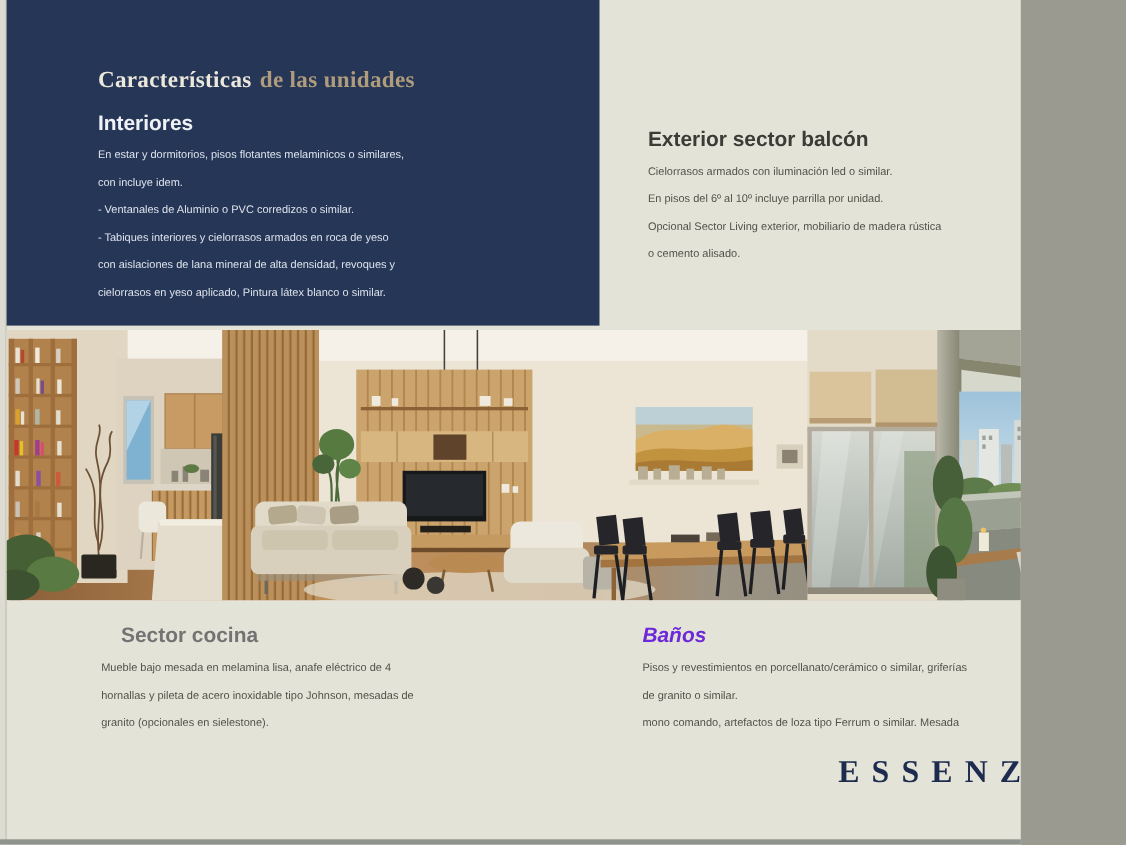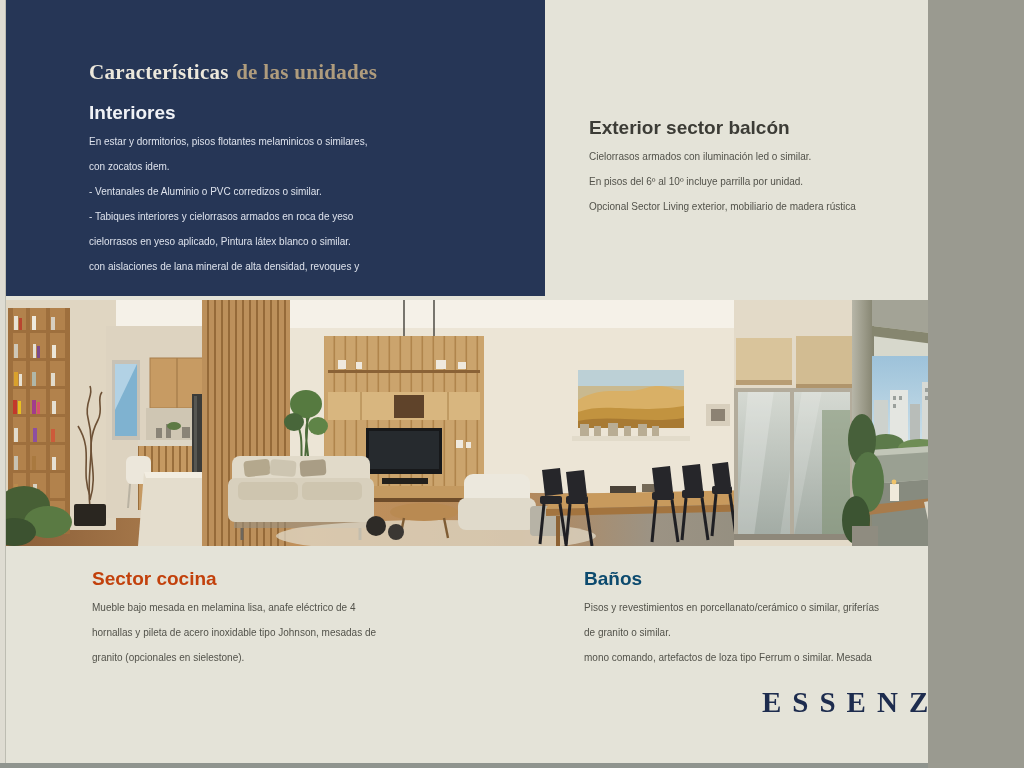--- a/index.html
+++ b/index.html
@@ -30,25 +30,25 @@
 
   .tb-interiores{left:89px;top:102px;}
   .tb-interiores .heading{color:#f0f2f6;}
   .tb-interiores .line{color:#dde2ec;}
 
   .tb-exterior{left:589px;top:102px;}
   .tb-exterior .heading{color:#3c3c36;margin-top:15px;}
   .tb-exterior .line{color:#52524a;}
 
   .tb-cocina{left:92px;top:568px;}
-  .tb-cocina .heading{color:#c2410c;}
+  .tb-cocina .heading{color:#737373;margin-left:18px;}
   .tb-cocina .line{color:#52524a;}
 
   .tb-banos{left:584px;top:568px;}
-  .tb-banos .heading{color:#0c4a6e;}
+  .tb-banos .heading{color:#6d28d9;font-style:italic;}
   .tb-banos .line{color:#52524a;}
 
   
   .photo{
     position:absolute;left:6px;top:300px;width:1018px;height:246px;overflow:hidden;
     background:#e9e2d4;
   }
   .photo svg{display:block;width:1018px;height:246px;}
 
   
@@ -68,32 +68,33 @@
 
   <div class="navy-panel"></div>
 
   <div class="page-title">
     <span class="t-main">Características</span><span class="t-accent">de las unidades</span>
   </div>
 
   <div class="textblock tb-interiores">
     <div class="heading">Interiores</div>
     <div class="line">En estar y dormitorios, pisos flotantes melaminicos o similares,</div>
-    <div class="line">con zocatos idem.</div>
+    <div class="line">con incluye idem.</div>
     <div class="line">- Ventanales de Aluminio o PVC corredizos o similar.</div>
     <div class="line">- Tabiques interiores y cielorrasos armados en roca de yeso</div>
+    <div class="line">con aislaciones de lana mineral de alta densidad, revoques y</div>
     <div class="line">cielorrasos en yeso aplicado, Pintura látex blanco o similar.</div>
-    <div class="line">con aislaciones de lana mineral de alta densidad, revoques y</div>
   </div>
 
   <div class="textblock tb-exterior">
     <div class="heading">Exterior sector balcón</div>
     <div class="line">Cielorrasos armados con iluminación led o similar.</div>
     <div class="line">En pisos del 6º al 10º incluye parrilla por unidad.</div>
     <div class="line">Opcional Sector Living exterior, mobiliario de madera rústica</div>
+    <div class="line">o cemento alisado.</div>
   </div>
 
   <div class="photo" role="img" aria-label="Render interior del departamento: living comedor con biblioteca, cocina integrada, pared de listones de madera, mesa de comedor y balcón con vista a la ciudad">
     <svg viewBox="0 0 1018 246" preserveAspectRatio="none">
       <defs>
         <linearGradient id="floorG" x1="0" y1="0" x2="1" y2="0">
           <stop offset="0" stop-color="#8a5e38"></stop>
             <stop offset=".35" stop-color="#c2925c"></stop>
             <stop offset=".6" stop-color="#b4885a"></stop>
             <stop offset=".75" stop-color="#9c9384"></stop>

